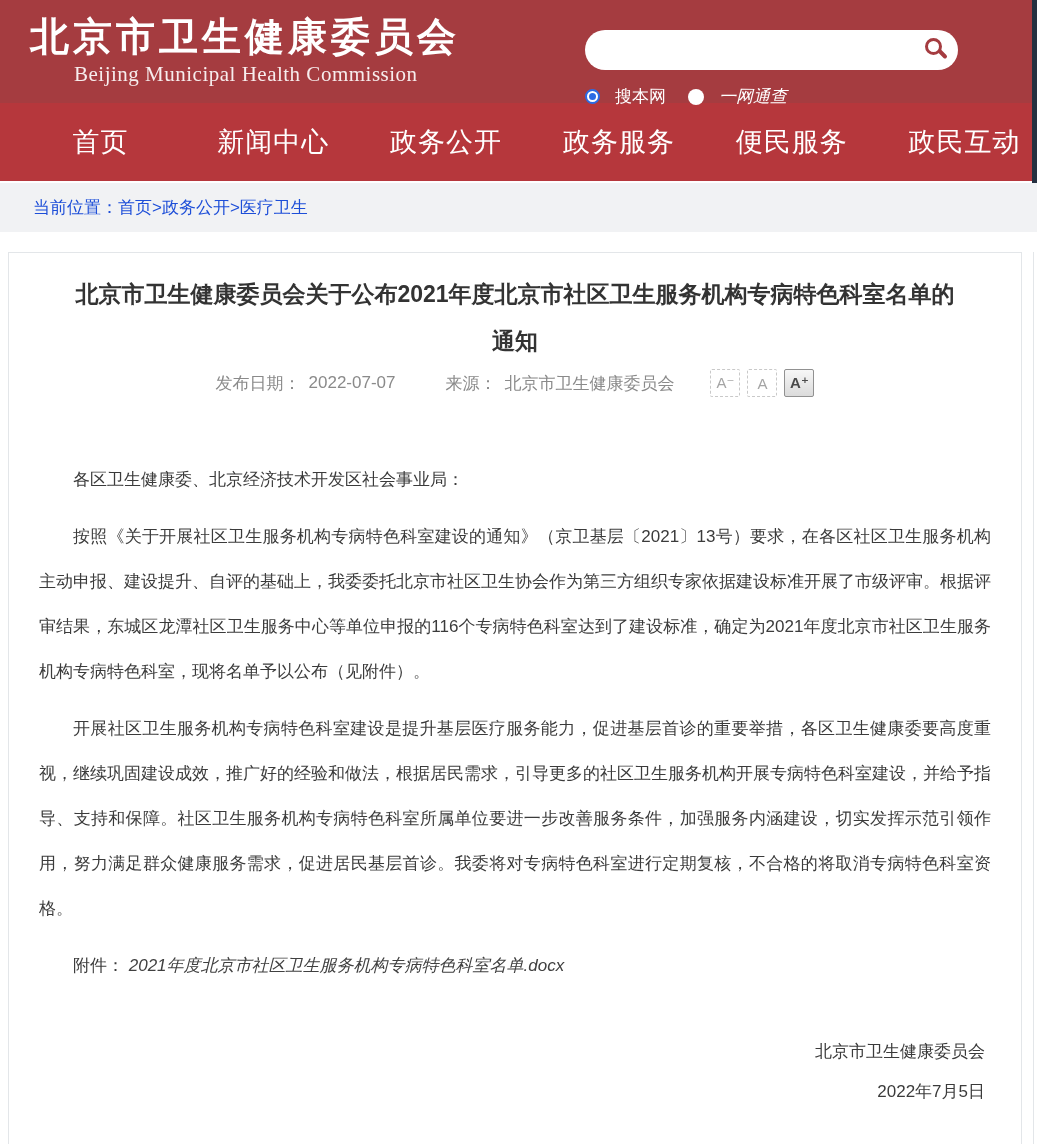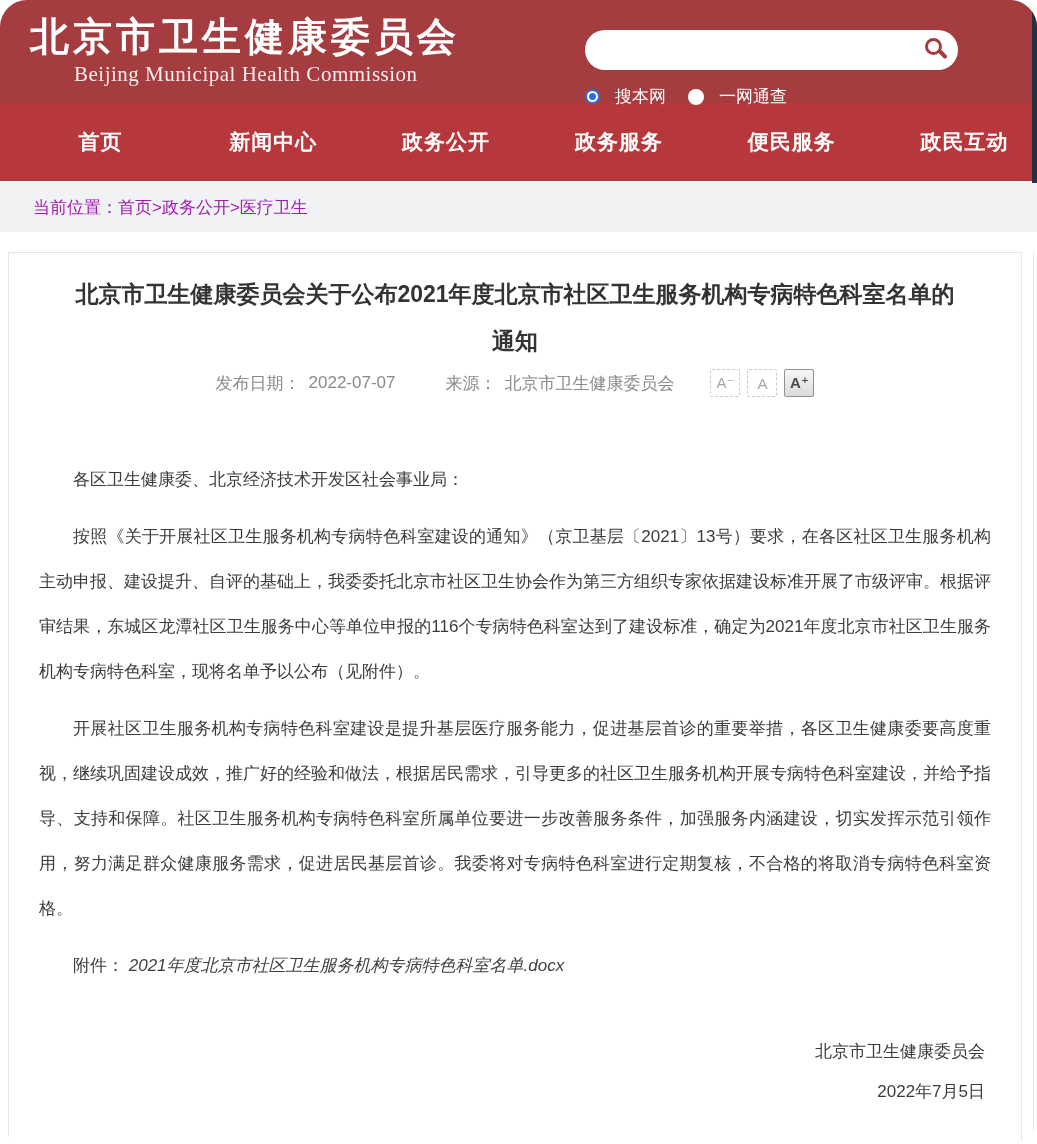--- a/index.html
+++ b/index.html
@@ -1,46 +1,46 @@
 <!DOCTYPE html>
 <html><head>
 <meta charset="utf-8">
 <style>
   * { box-sizing: border-box; margin: 0; padding: 0; }
   html, body { background: #ffffff; }
   body { font-family: "Liberation Sans", "DejaVu Sans", sans-serif; }
-  .page { position: relative; width: 1037px; height: 1144px; overflow: hidden; background: #ffffff; border-radius: 27px; }
+  .page { position: relative; width: 1037px; height: 1144px; overflow: hidden; background: #ffffff; }
 
   
   .header { position: relative; height: 103px; background: #A53C40; }
   .logo { position: absolute; left: 30px; top: 14px; }
   .logo-cn { font-size: 39px; font-weight: bold; color: #ffffff; letter-spacing: 4px; line-height: 46px; }
   .logo-en { font-family: "Liberation Serif", serif; font-size: 21px; color: #f7eded; margin-top: 2px; letter-spacing: 0.5px; margin-left: 44px; }
   .search-wrap { position: absolute; left: 585px; top: 30px; width: 373px; }
   .search-box { position: relative; height: 40px; background: #ffffff; border-radius: 21px; }
   .search-input { position: absolute; left: 0; top: 0; width: 100%; height: 100%; border: none; outline: none; background: transparent; border-radius: 21px; padding: 0 48px 0 18px; font-size: 16px; color: #333; }
   .mag-icon { position: absolute; right: 16px; top: 8px; width: 17px; height: 17px; border: 3px solid #A53C40; border-radius: 50%; }
   .mag-icon::after { content: ""; position: absolute; width: 11px; height: 4px; background: #A53C40; border-radius: 2px; transform: rotate(45deg); right: -9px; bottom: -4px; }
   .radio-row { display: flex; align-items: center; gap: 8px; margin-top: 15px; color: #ffffff; font-size: 17px; }
   .radio-opt { display: flex; align-items: center; gap: 15px; cursor: pointer; }
-  .radio-opt + .radio-opt { margin-left: 14px; }
+  .radio-opt + .radio-opt { margin-left: 14px; font-style: italic; }
   .radio { width: 15px; height: 15px; border-radius: 50%; position: relative; flex: 0 0 auto; }
   .radio.checked { background: #ffffff; border: 2px solid #2B6BE4; }
   .radio.checked::after { content: ""; position: absolute; left: 2px; top: 2px; right: 2px; bottom: 2px; border-radius: 50%; background: #2B6BE4; }
   .radio.unchecked { background: #ffffff; width: 16px; height: 16px; }
 
   
   .nav { display: flex; align-items: center; height: 80px; background: #B6373C; border-bottom: 2px solid #ffffff; }
-  .nav-item { flex: 1; text-align: center; color: #ffffff; font-size: 21px; font-weight: bold; cursor: pointer; letter-spacing: 1px; padding-left: 28px; }
+  .nav-item { flex: 1; text-align: center; color: #ffffff; font-size: 27px; font-weight: normal; cursor: pointer; letter-spacing: 1px; padding-left: 28px; }
 
   
   .edge-strip { position: absolute; top: 0; right: 0; width: 5px; height: 183px; background: #253040; z-index: 6; }
 
   
-  .breadcrumb { display: flex; align-items: center; height: 49px; background: #F1F2F4; padding-left: 33px; font-size: 17px; color: #a21caf; }
+  .breadcrumb { display: flex; align-items: center; height: 49px; background: #F1F2F4; padding-left: 33px; font-size: 17px; color: #1d4ed8; }
 
   
   .card { position: relative; margin: 20px 0 0 8px; width: 1014px; height: 920px; background: #ffffff; border: 1px solid #E3E6E9; padding: 0 30px; }
   .right-sliver { position: absolute; top: 252px; right: 0; width: 4px; height: 892px; background: #ffffff; border-left: 1px solid #E3E6E9; }
 
   .title-block { margin-top: 18px; text-align: center; }
   .title-line { font-size: 23px; font-weight: bold; color: #333333; line-height: 47px; }
 
   .meta-row { display: flex; justify-content: center; align-items: center; margin-top: 4px; font-size: 17px; color: #8A8A8A; gap: 8px; }
   .meta-gap { display: inline-block; width: 34px; }

